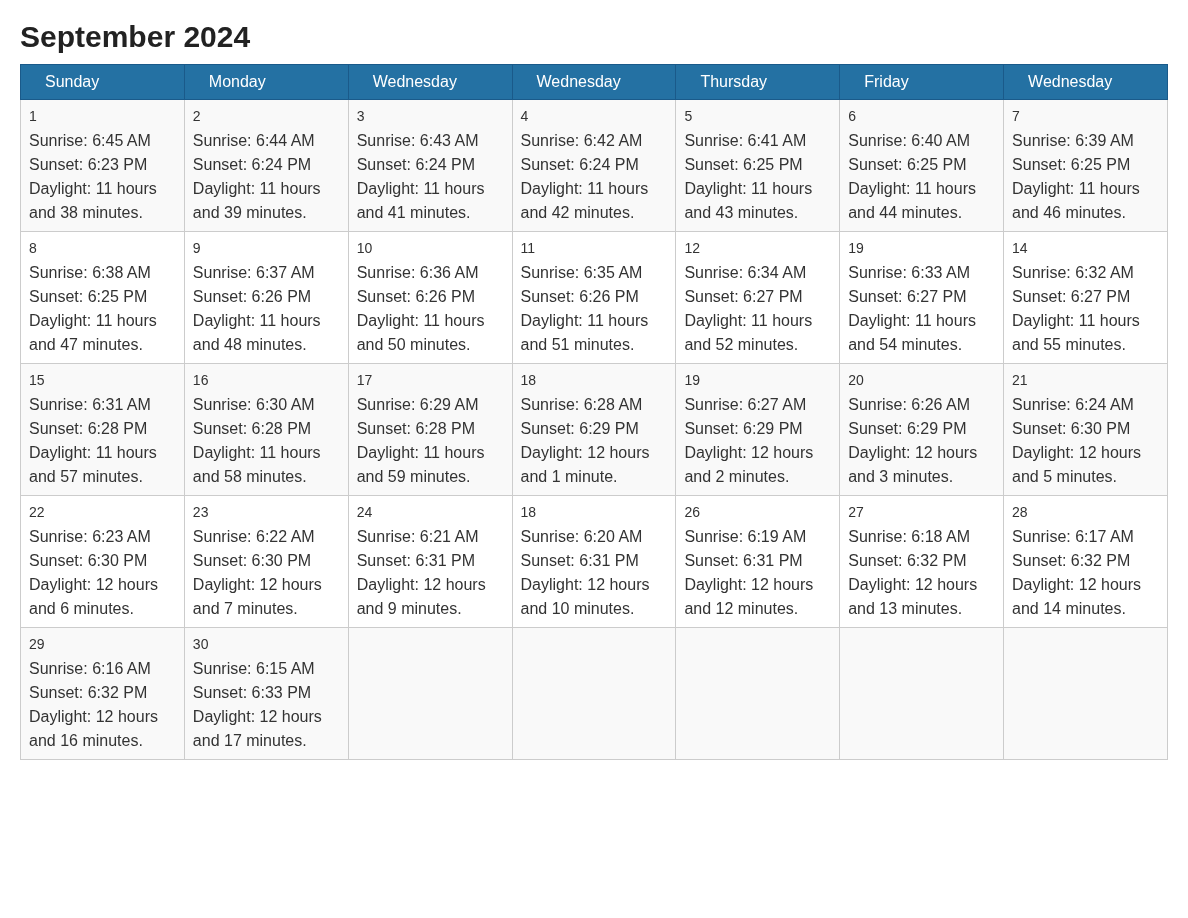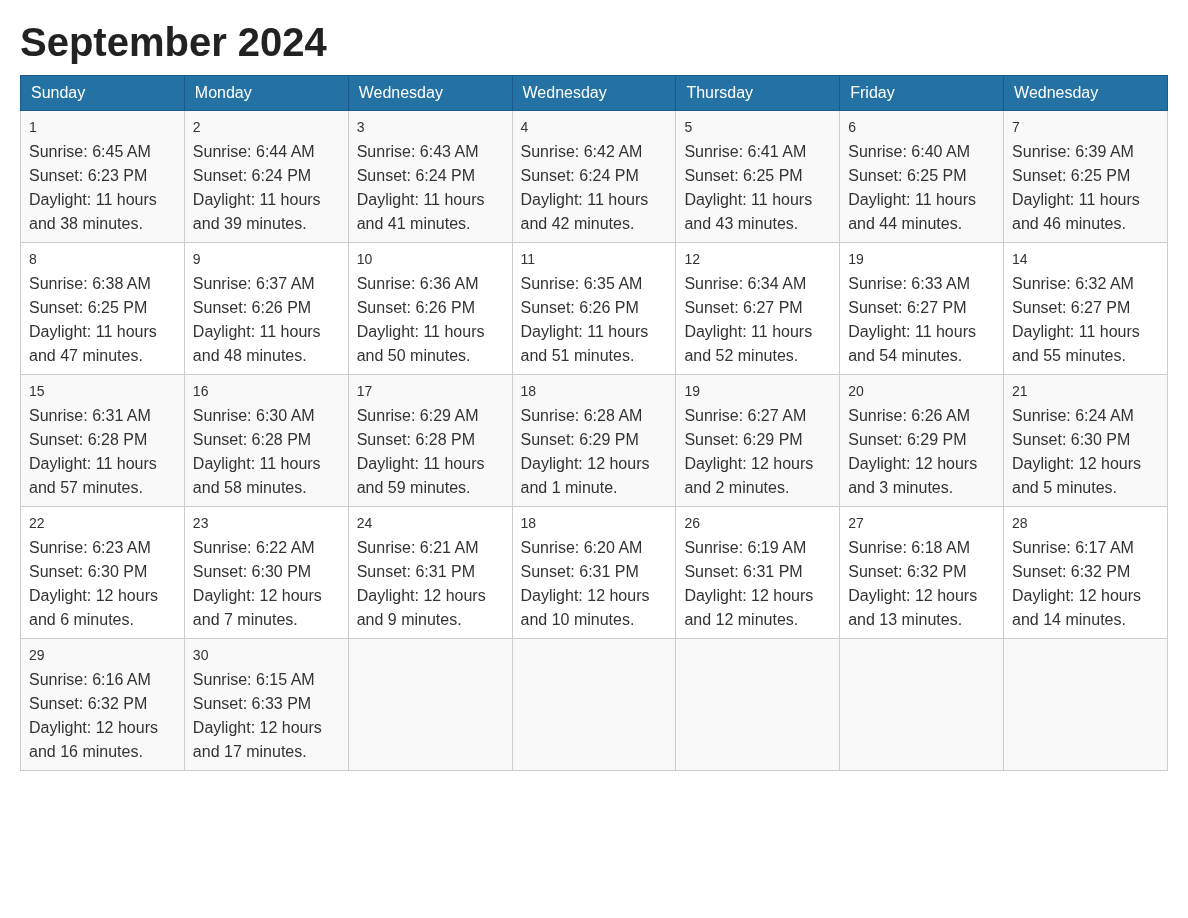--- a/index.html
+++ b/index.html
@@ -34,37 +34,37 @@
       border-left: 12px solid #1a6faf;
       border-top: 10px solid transparent;
       border-bottom: 10px solid transparent;
       margin: 0 3px;
       display: inline-block;
     }
     .title-section {
       text-align: right;
     }
     .month-year {
-      font-size: 40px;
+      font-size: 30px;
       font-weight: bold;
       color: #222;
     }
     .location {
       font-size: 18px;
       color: #555;
     }
     table {
       width: 100%;
       border-collapse: collapse;
       margin-top: 10px;
     }
     thead tr th {
       background-color: #2471a3;
       color: #fff;
-      padding: 8px 10px;
+      padding: 8px 24px;
       text-align: left;
       font-size: 16px;
       font-weight: normal;
       border: 1px solid #1a5a8a;
     }
     tbody tr td {
       vertical-align: top;
       padding: 6px 8px;
       border: 1px solid #ccc;
       font-size: 12.5px;

